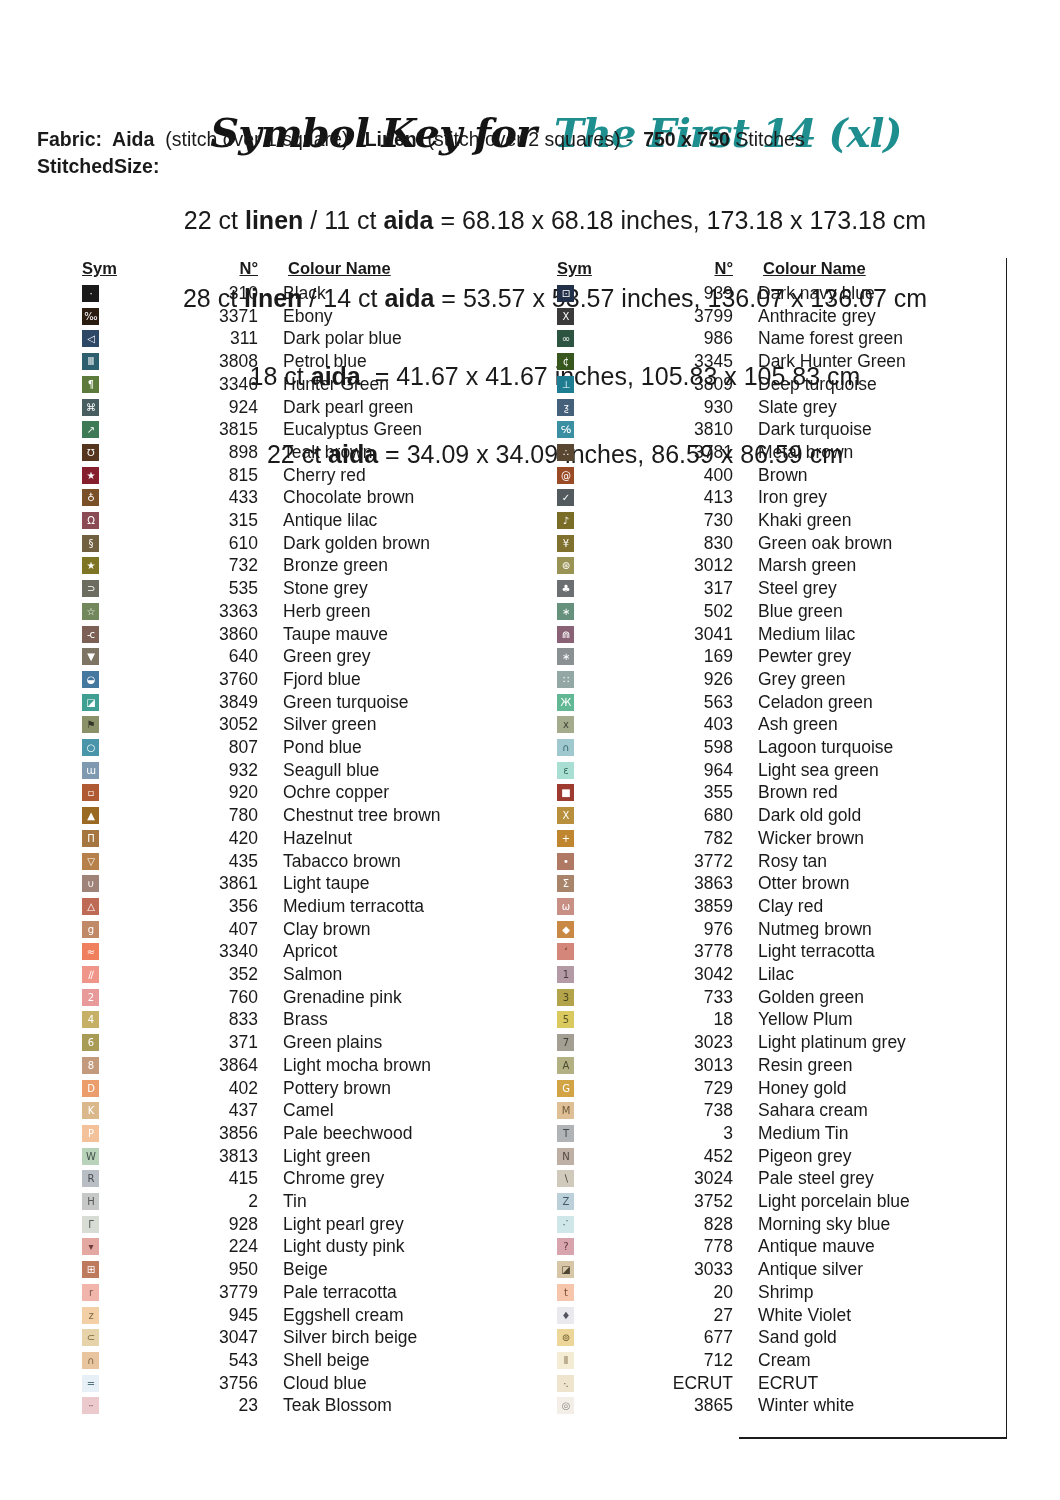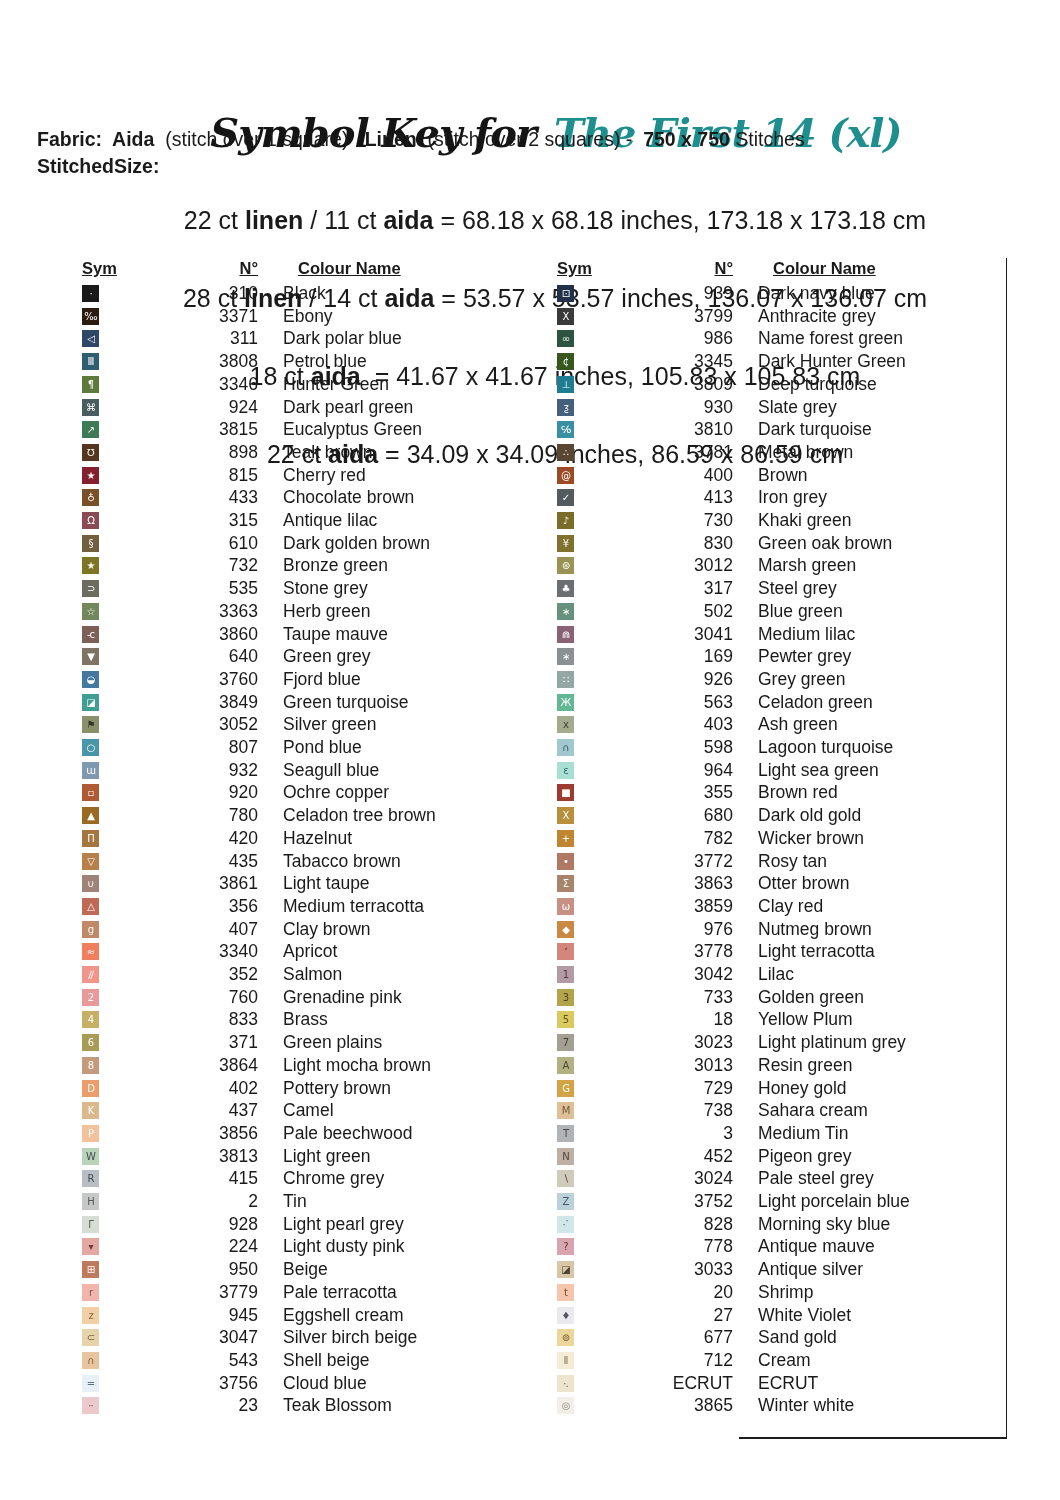--- a/index.html
+++ b/index.html
@@ -14,21 +14,21 @@
   .richline b{font-weight:bold;margin-top:15px;}
   .size-label{position:absolute;top:155px;left:37px;font-size:19.5px;font-weight:bold;}
   .size-lines{position:absolute;top:155px;left:150px;width:810px;text-align:center;
               font-size:25px;line-height:26px;white-space:pre-wrap;}
   .tbl{position:absolute;top:259px;width:480px;}
   .tbl-left{left:82px;}
   .tbl-right{left:557px;}
   .th{position:absolute;top:0;font-size:16.5px;font-weight:bold;text-decoration:underline;white-space:nowrap;}
   .th-sym{left:0;}
   .th-num{left:60px;width:116px;text-align:right;}
-  .th-name{left:216px;text-decoration:underline;}
+  .th-name{left:206px;text-decoration:underline;}
   .trow{position:absolute;left:0;width:480px;height:22.7px;}
   .sym{position:absolute;left:0;top:2px;width:17px;height:17px;text-align:center;
        line-height:17px;font-size:10px;font-family:"DejaVu Sans",sans-serif;
        letter-spacing:-1px;overflow:hidden;}
   .num{position:absolute;left:60px;width:116px;text-align:right;font-size:17.5px;white-space:nowrap;}
   .cname{position:absolute;left:201px;font-size:17.5px;white-space:nowrap;}
   .vline{position:absolute;left:1006px;top:258px;width:1px;height:1180px;background:#1c1c1c;}
   .hline{position:absolute;left:739px;top:1437px;width:268px;height:2px;background:#1c1c1c;}
 </style>
 </head>
@@ -166,21 +166,21 @@
           <span class="cname">Seagull blue</span>
         </div>
         <div class="trow" style="top: 523.4px;">
           <span class="sym" style="background: rgb(176, 90, 51); color: rgb(255, 255, 255);">▫</span>
           <span class="num">920</span>
           <span class="cname">Ochre copper</span>
         </div>
         <div class="trow" style="top: 546.1px;">
           <span class="sym" style="background: rgb(154, 106, 34); color: rgb(255, 255, 255);">▲</span>
           <span class="num">780</span>
-          <span class="cname">Celadon tree brown</span>
+          <span class="cname">Chestnut tree brown</span>
         </div>
         <div class="trow" style="top: 568.8px;">
           <span class="sym" style="background: rgb(165, 118, 63); color: rgb(255, 255, 255);">Π</span>
           <span class="num">420</span>
           <span class="cname">Hazelnut</span>
         </div>
         <div class="trow" style="top: 591.5px;">
           <span class="sym" style="background: rgb(181, 128, 74); color: rgb(255, 255, 255);">▽</span>
           <span class="num">435</span>
           <span class="cname">Tabacco brown</span>

